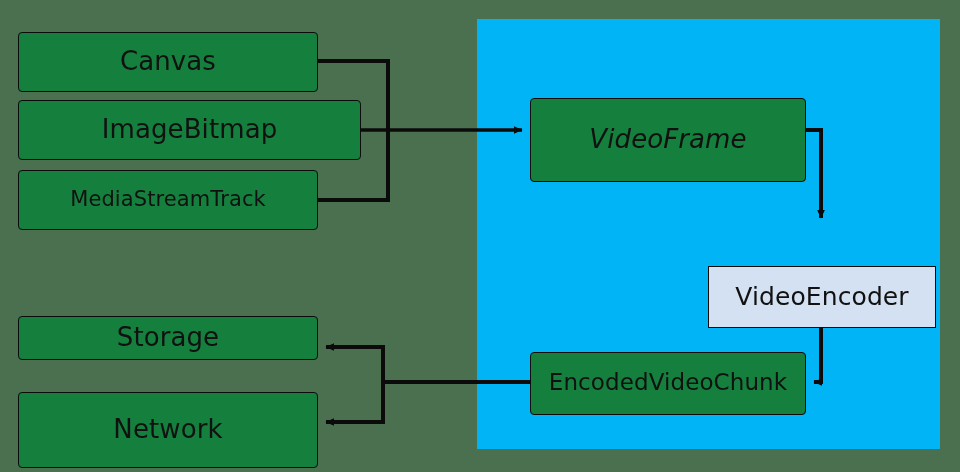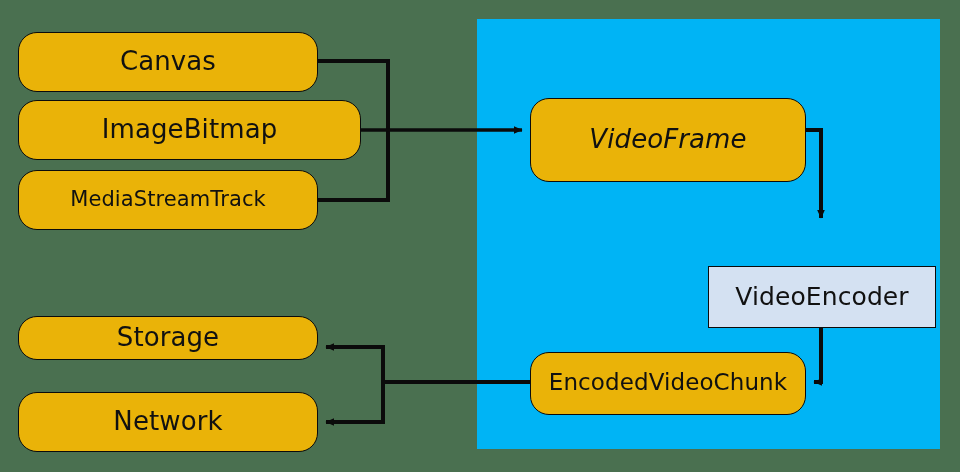--- a/index.html
+++ b/index.html
@@ -30,23 +30,23 @@
     width: 960px;
     height: 472px;
     pointer-events: none;
   }
   .node {
     position: absolute;
     box-sizing: border-box;
     display: flex;
     align-items: center;
     justify-content: center;
-    background: #eab308;
+    background: #15803d;
     border: 1.6px solid #0b0b0b;
-    border-radius: 19px;
+    border-radius: 4px;
     color: #111111;
     font-size: 26px;
     font-weight: 400;
     letter-spacing: 0.1px;
     white-space: nowrap;
   }
   .node.rect {
     border-radius: 0;
     background: #d4e1f2;
     border-width: 1.4px;
@@ -56,21 +56,21 @@
     padding-bottom: 2px;
   }
 
   
   #node-canvas        { left: 18px;  top: 32px;  width: 300px; height: 60px; }
   #node-imagebitmap   { left: 18px;  top: 100px; width: 343px; height: 60px; }
   #node-mediastream   { left: 18px;  top: 170px; width: 300px; height: 60px; font-size: 21px; }
 
   
   #node-storage       { left: 18px;  top: 316px; width: 300px; height: 44px; align-items: center; }
-  #node-network       { left: 18px;  top: 392px; width: 300px; height: 60px; }
+  #node-network       { left: 18px;  top: 392px; width: 300px; height: 76px; }
 
   
   #node-videoframe    { left: 530px; top: 98px;  width: 276px; height: 84px; font-style: italic; }
   #node-videoencoder  { left: 708px; top: 226px; width: 228px; height: 62px; font-size: 25px; margin-top: 40px; }
   #node-encodedchunk  { left: 530px; top: 352px; width: 276px; height: 63px; font-size: 23px; }
 </style>
 </head>
 <body>
 
 <div id="canvas-root">

